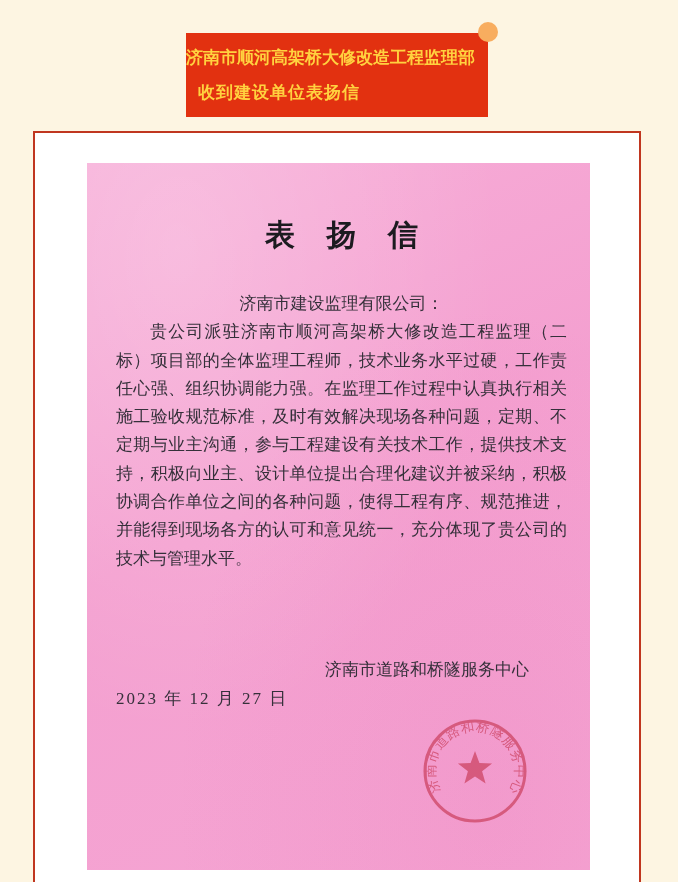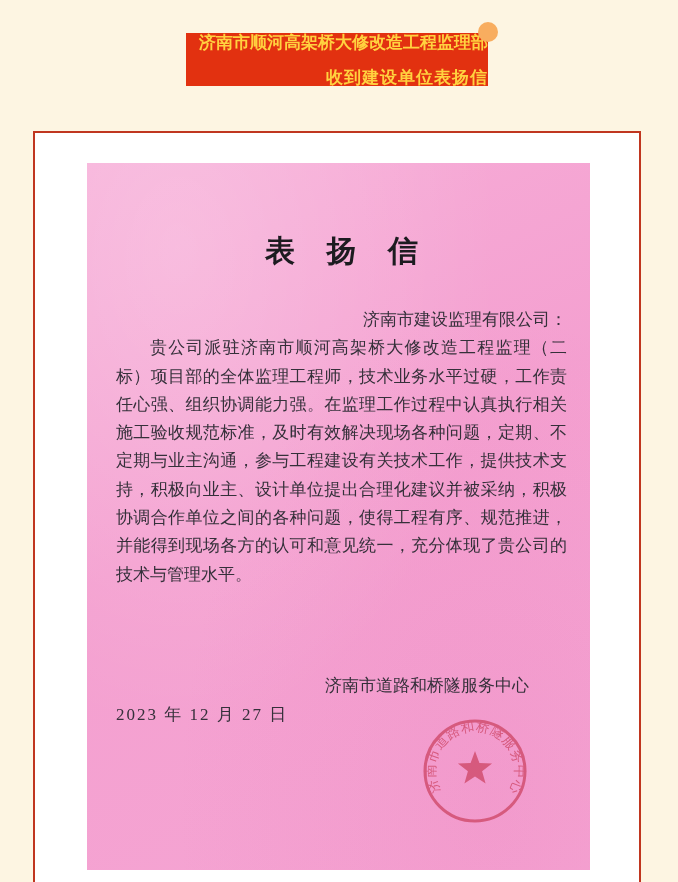--- a/index.html
+++ b/index.html
@@ -10,34 +10,34 @@
     height: 882px;
     background: #fdf5e2;
     overflow: hidden;
     font-family: "Liberation Serif", "DejaVu Serif", serif;
   }
 
   
   .banner {
     position: absolute;
     left: 186px; top: 33px;
-    width: 302px; height: 53px;
+    width: 302px; height: 84px;
     background: #e23110;
     color: #ffd23f;
     font-family: "Liberation Sans", "DejaVu Sans", sans-serif;
     font-weight: bold;
     font-size: 17px;
     line-height: 35px;
-    text-align: right;
+    text-align: left;
     display: flex;
     flex-direction: column;
     justify-content: center;
     z-index: 2;
   }
-  .banner .line2 { letter-spacing: 1px; }
+  .banner .line2 { letter-spacing: 1px; padding-left: 12px; }
 
   .orange-dot {
     position: absolute;
     left: 478px; top: 22px;
     width: 20px; height: 20px;
     border-radius: 50%;
     background: #f8ad5f;
     z-index: 3;
   }
 
@@ -58,38 +58,38 @@
     background:
       radial-gradient(ellipse at 18% 12%, rgba(255,255,255,0.22), transparent 55%),
       radial-gradient(ellipse at 80% 90%, rgba(226,96,168,0.14), transparent 55%),
       linear-gradient(155deg, #f7aed8 0%, #f4a0d0 45%, #f5a5d3 100%);
     padding: 0 23px 0 29px;
     color: #35303a;
     overflow: hidden;
   }
 
   .letter-title {
-    margin-top: 66px;
+    margin-top: 50px;
     text-align: center;
     font-size: 30px;
     line-height: 44px;
     font-weight: bold;
     color: #1c1b20;
     letter-spacing: 12px;
     text-indent: 12px;
     white-space: nowrap;
   }
 
   .letter-body {
     margin-top: 33px;
     font-size: 17px;
     line-height: 28.3px;
     text-align: justify;
   }
-  .salutation { text-align: right; }
+  .salutation { text-align: center; }
   .para { text-indent: 2em; }
 
   .signature {
     margin-top: 82px;
     font-size: 17px;
     line-height: 29px;
     text-align: right;
     padding-right: 38px;
     white-space: nowrap;
   }

